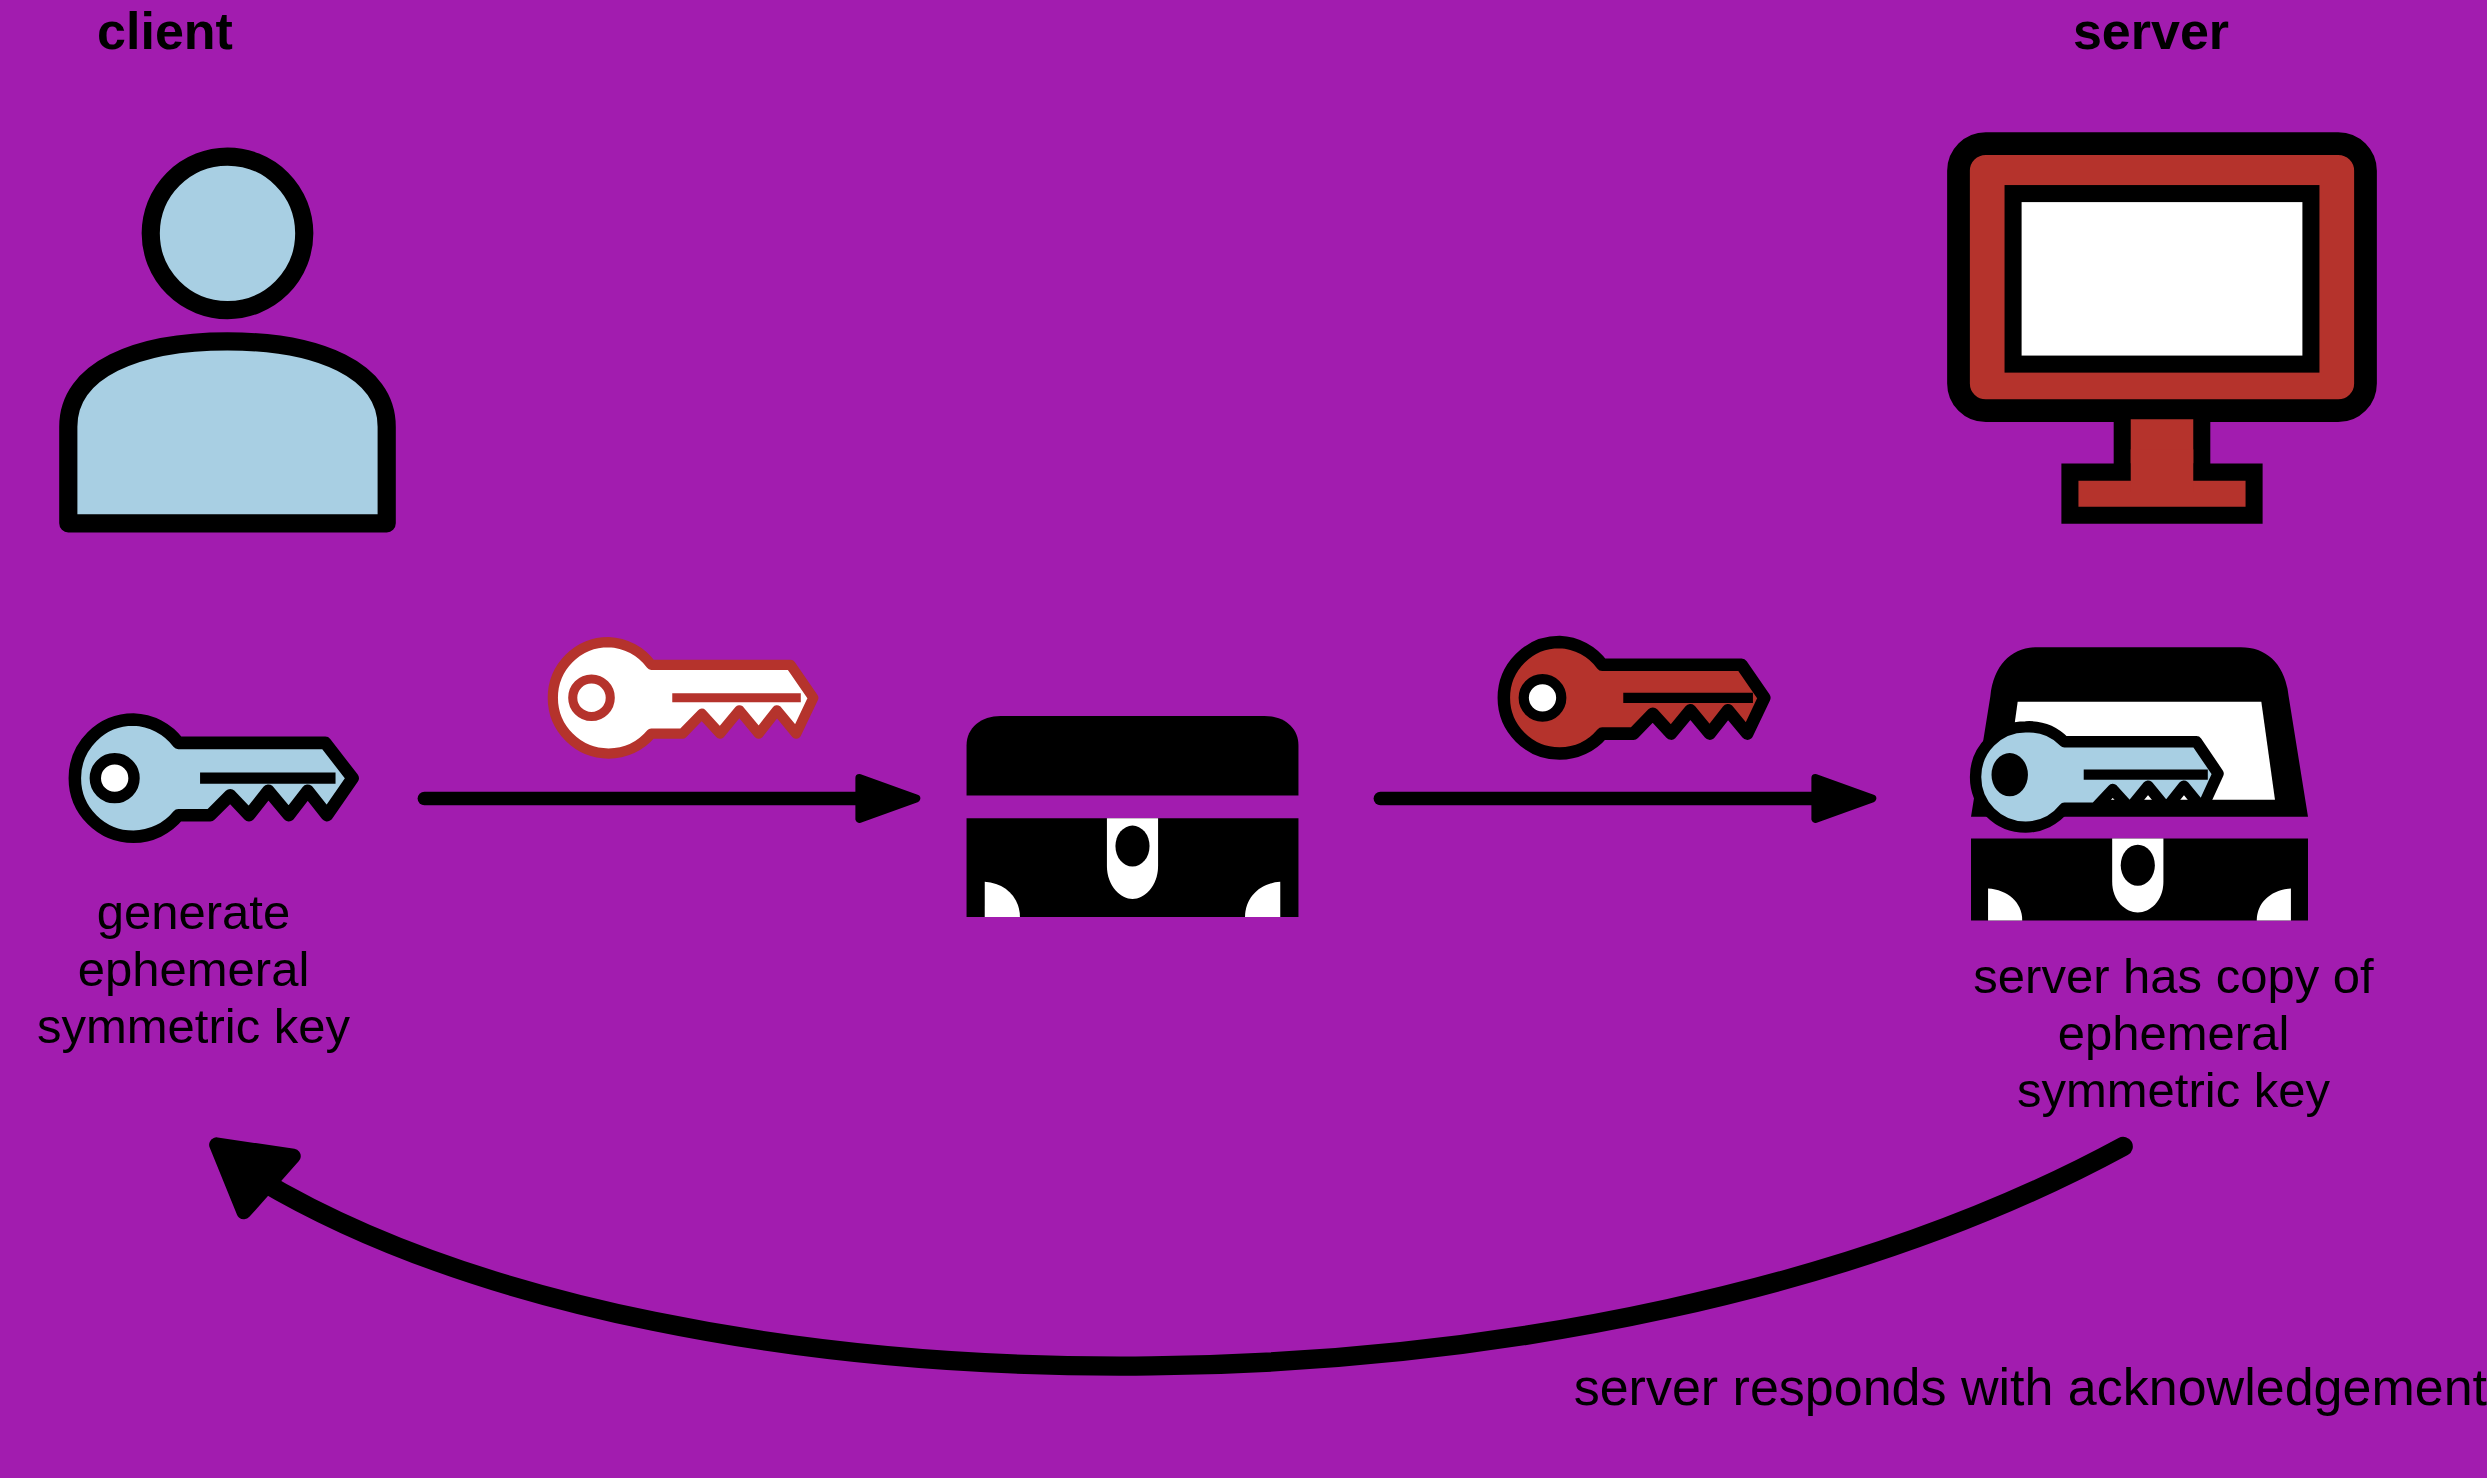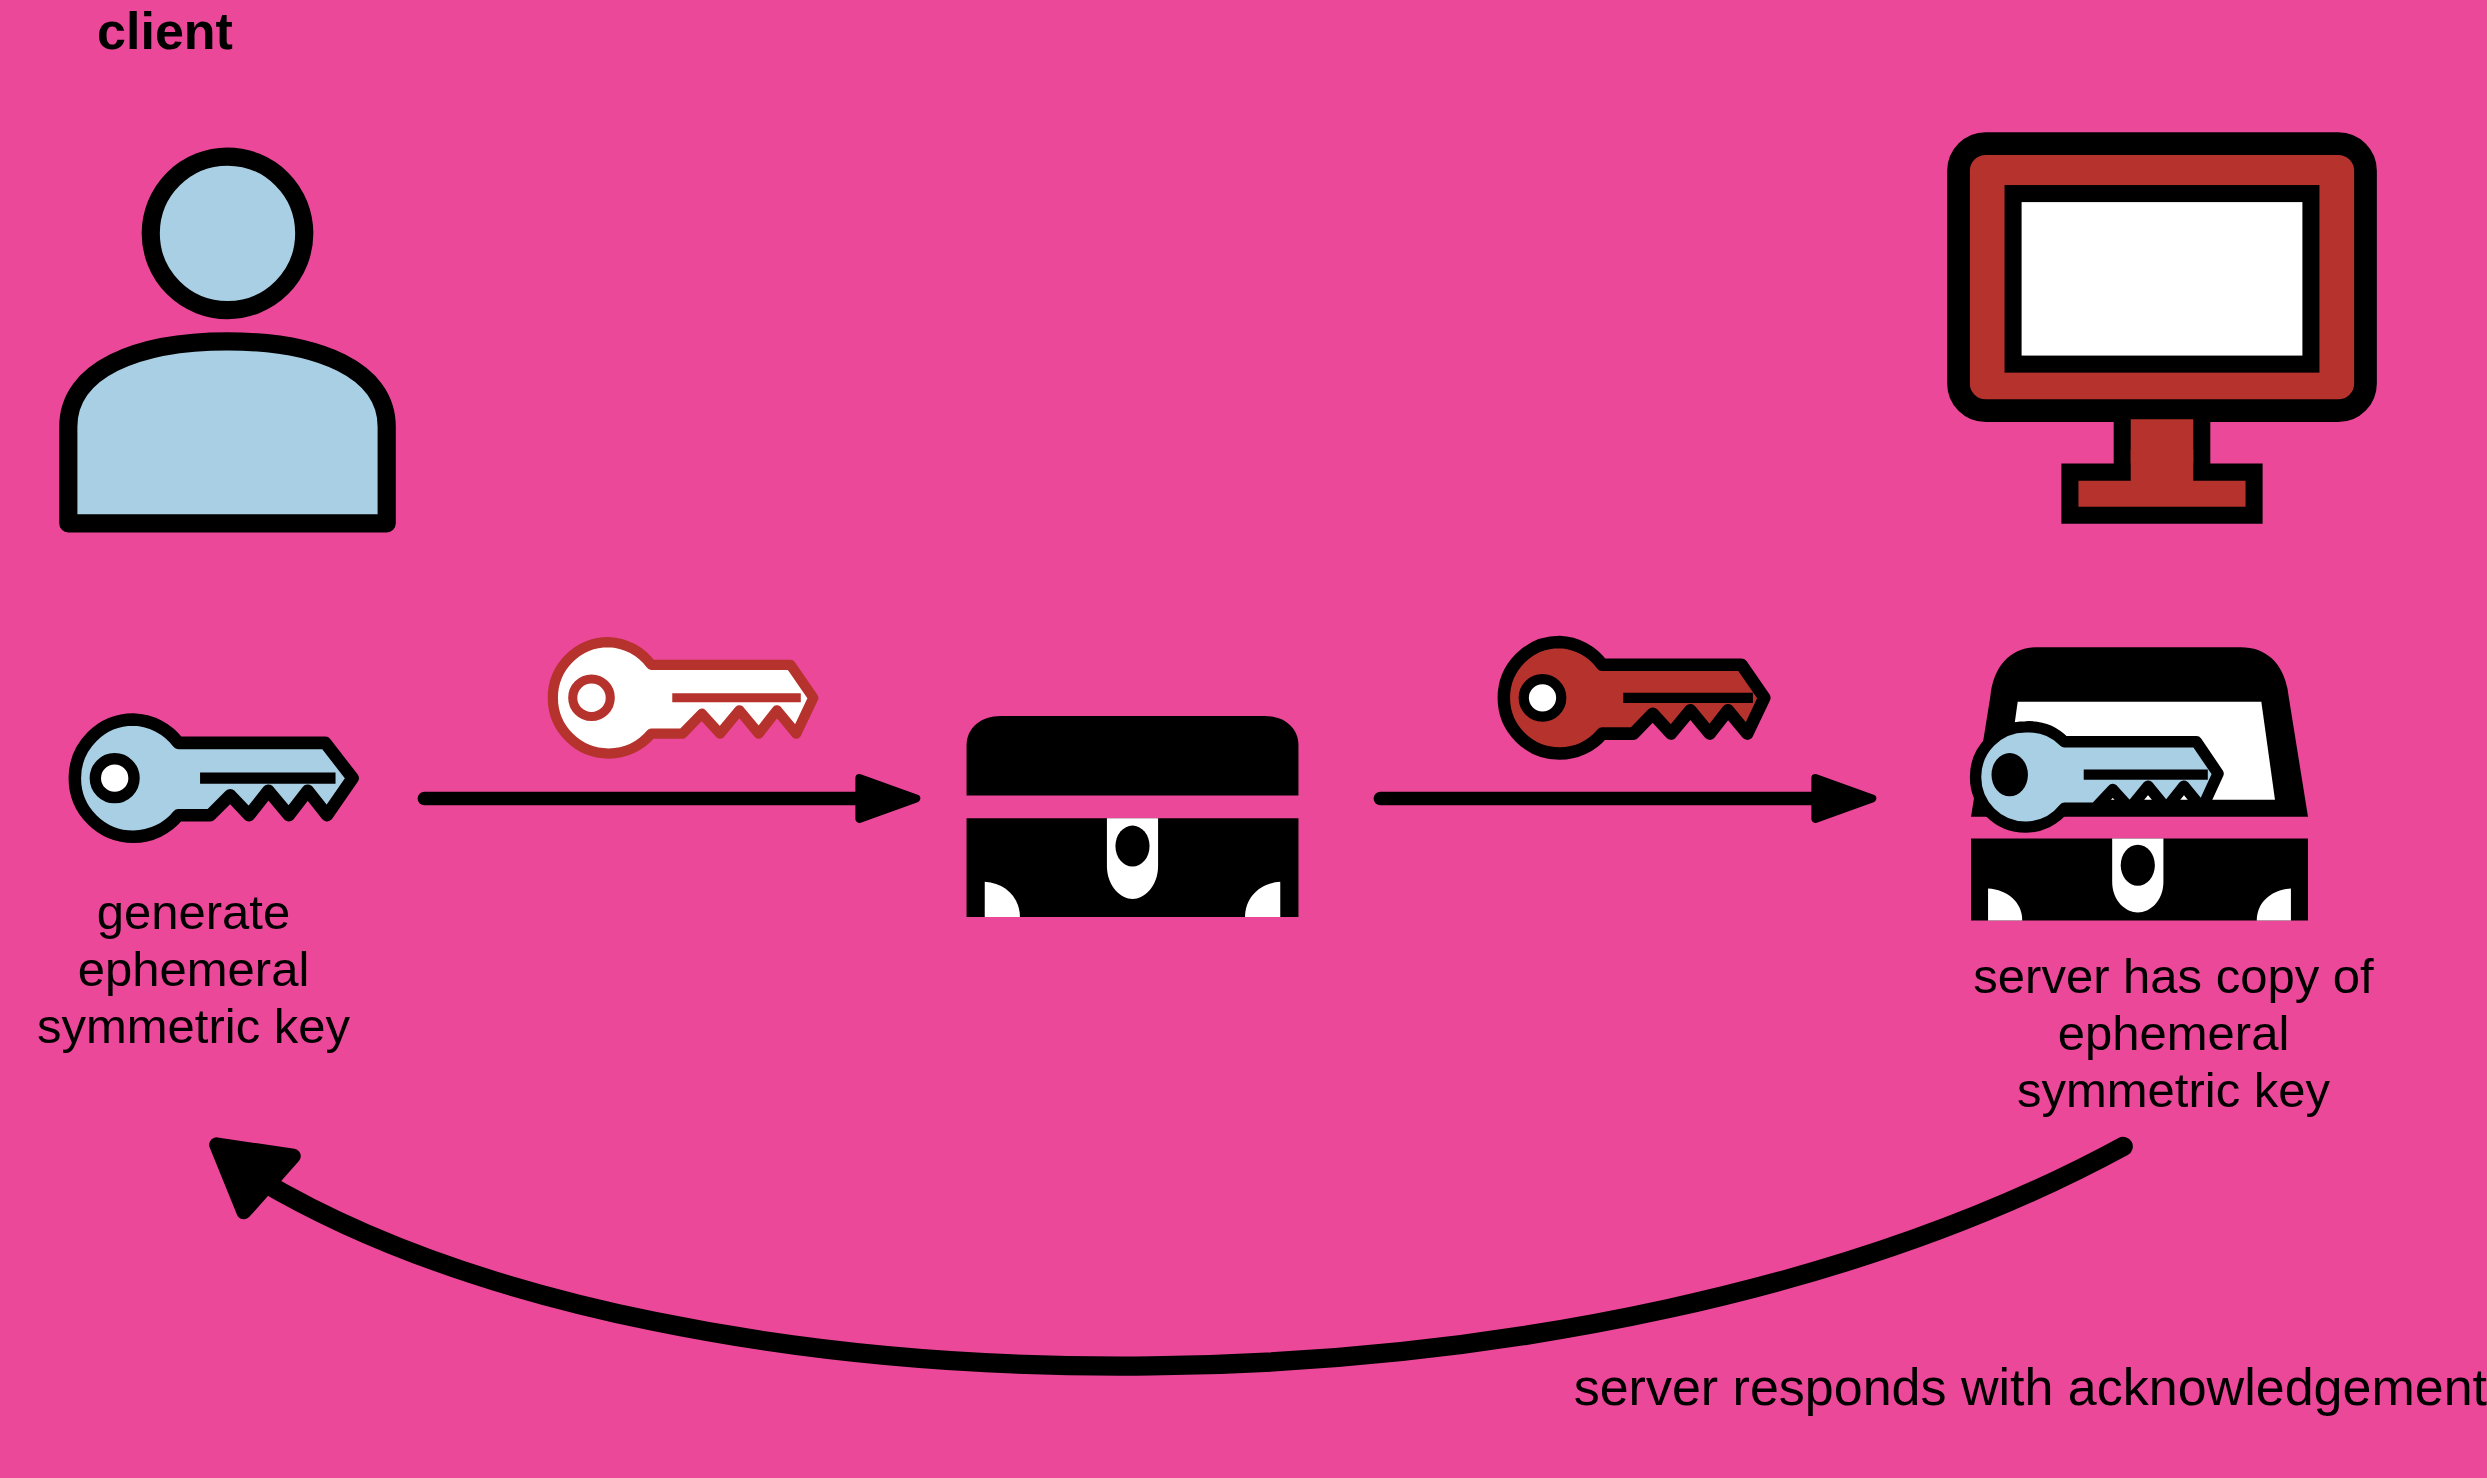--- a/index.html
+++ b/index.html
@@ -5,21 +5,21 @@
   html,body{margin:0;padding:0;background:#fff;}
   body{
     font-family:"Liberation Sans","DejaVu Sans",sans-serif;
     color:#000;
     -webkit-font-smoothing:antialiased;
   }
   #stage{
     position:relative;
     width:2487px;
     height:1479px;
-    background:#ec4899;
+    background:#a21caf;
     overflow:hidden;
   }
   .abs{position:absolute;}
   .hdr{
     font-size:52px;
     font-weight:bold;
     text-align:center;
     line-height:1.0;
     white-space:nowrap;
   }
@@ -47,20 +47,21 @@
 
   <div class="abs" style="left:34px;top:131px;width:387px;height:398px;">
     <svg width="387" height="398" viewBox="0 0 680 700">
 
       <circle cx="340" cy="180" r="135" fill="#a8cfe3" stroke="#000" stroke-width="32"></circle>
 
       <path d="M 60 690 L 60 520 C 60 420 180 370 340 370 C 500 370 620 420 620 520 L 620 690 Z" fill="#a8cfe3" stroke="#000" stroke-width="32" stroke-linejoin="round"></path>
     </svg>
   </div>
 
+  <div class="abs hdr" style="left:1912px;top:4.6px;width:478px;">server</div>
 
   <div class="abs" style="left:1946px;top:131px;width:432px;height:398px;">
     <svg width="432" height="398" viewBox="0 0 760 700">
 
       <rect x="22" y="22" width="716" height="470" rx="48" ry="48" fill="#b5332c" stroke="#000" stroke-width="40"></rect>
 
       <rect x="118" y="110" width="524" height="300" fill="#ffffff" stroke="#000" stroke-width="30"></rect>
 
       <path d="M 310 492 L 450 492 L 450 600 L 310 600 Z" fill="#b5332c" stroke="#000" stroke-width="30"></path>
 

